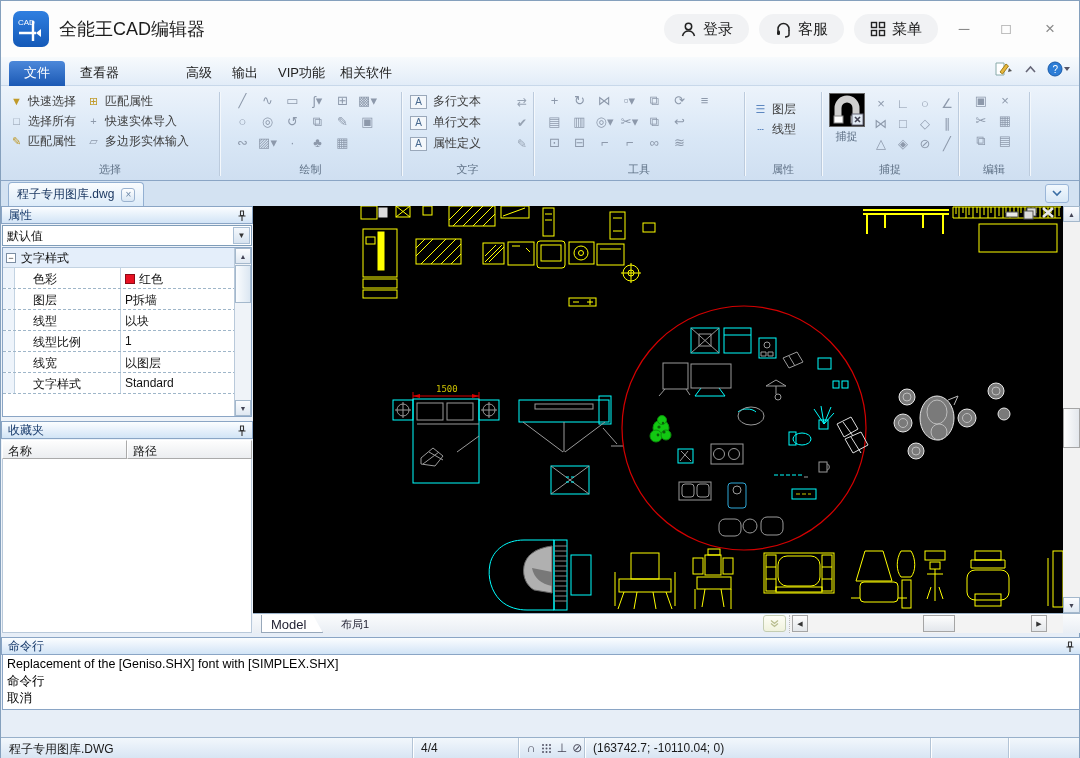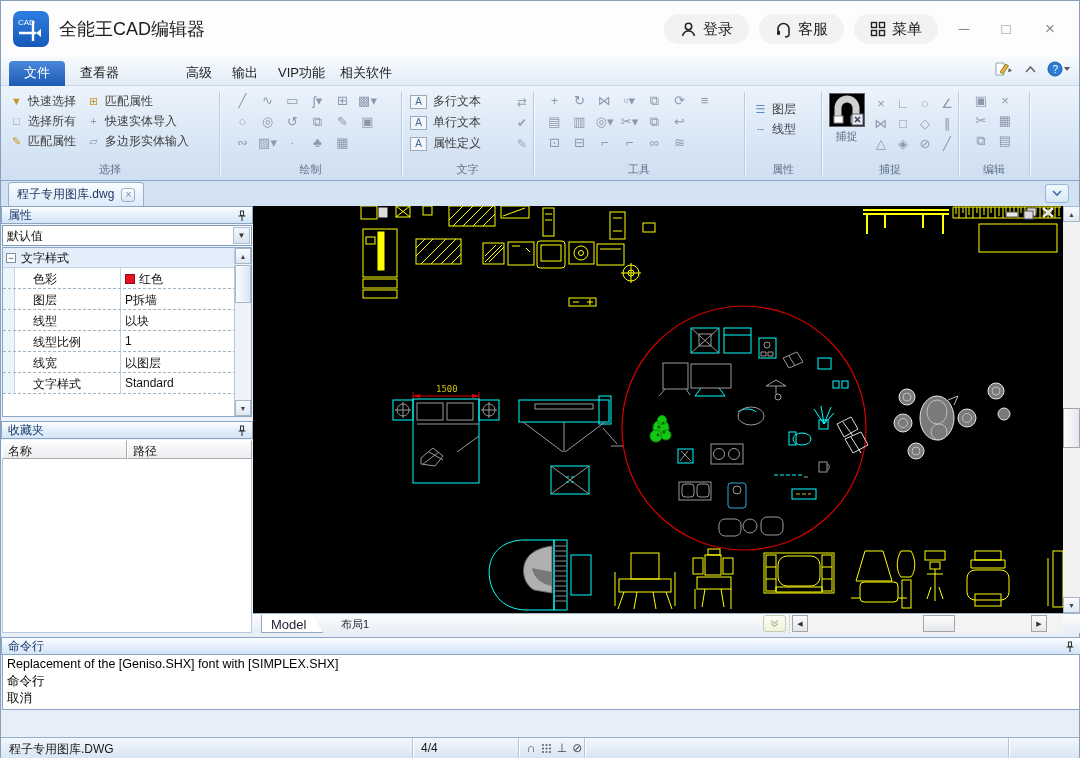--- a/index.html
+++ b/index.html
@@ -778,17 +778,18 @@
             <circle cx="5.5" cy="5.5" r="1"></circle>
             <circle cx="9" cy="5.5" r="1"></circle>
         <circle cx="2" cy="9" r="1"></circle>
             <circle cx="5.5" cy="9" r="1"></circle>
             <circle cx="9" cy="9" r="1"></circle>
           </g>
       </svg>
       <span>⊥</span>
       <span>⊘</span>
     </div>
+    <div class="scell" id="sc-coords">(163742.7; -10110.04; 0)</div>
     <div class="scell" id="sc-e1"></div>
     <div class="scell" id="sc-e2"></div>
   </div>
 
 </div>
 
 </body></html>

